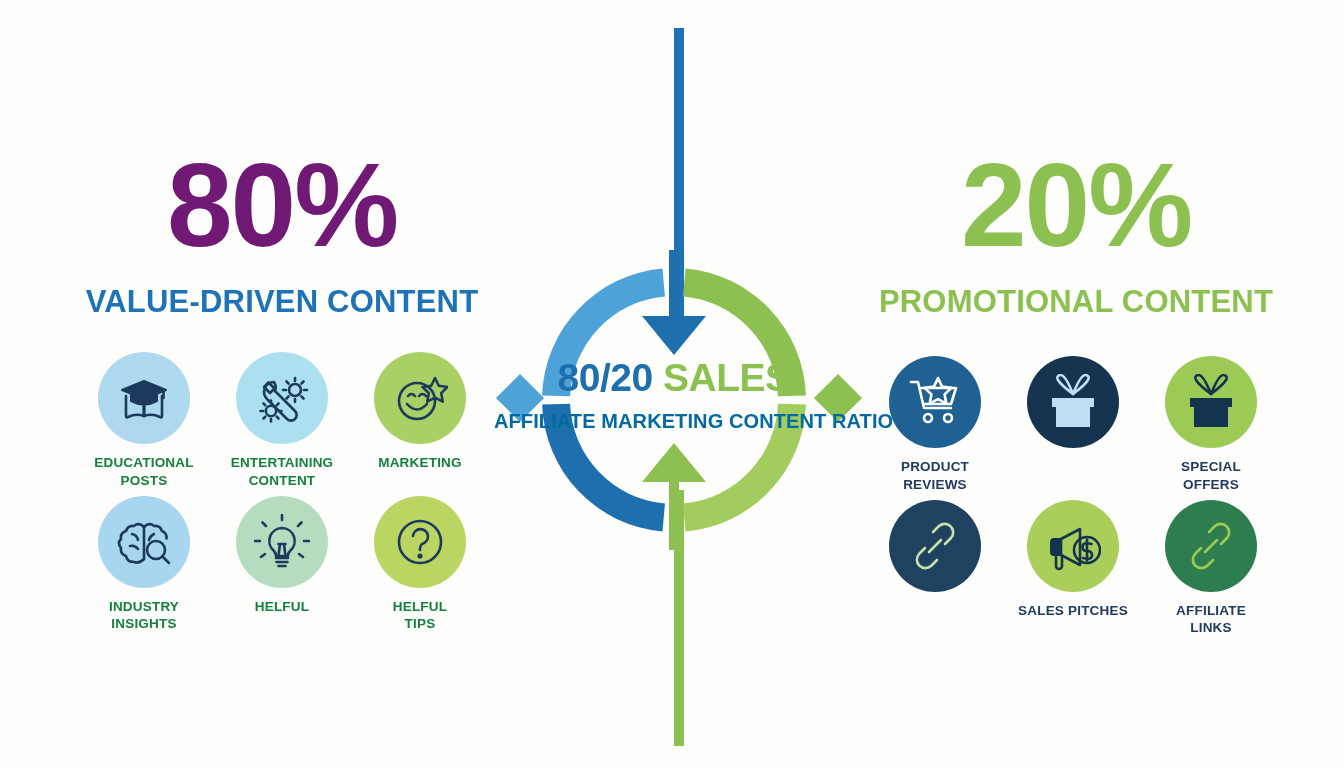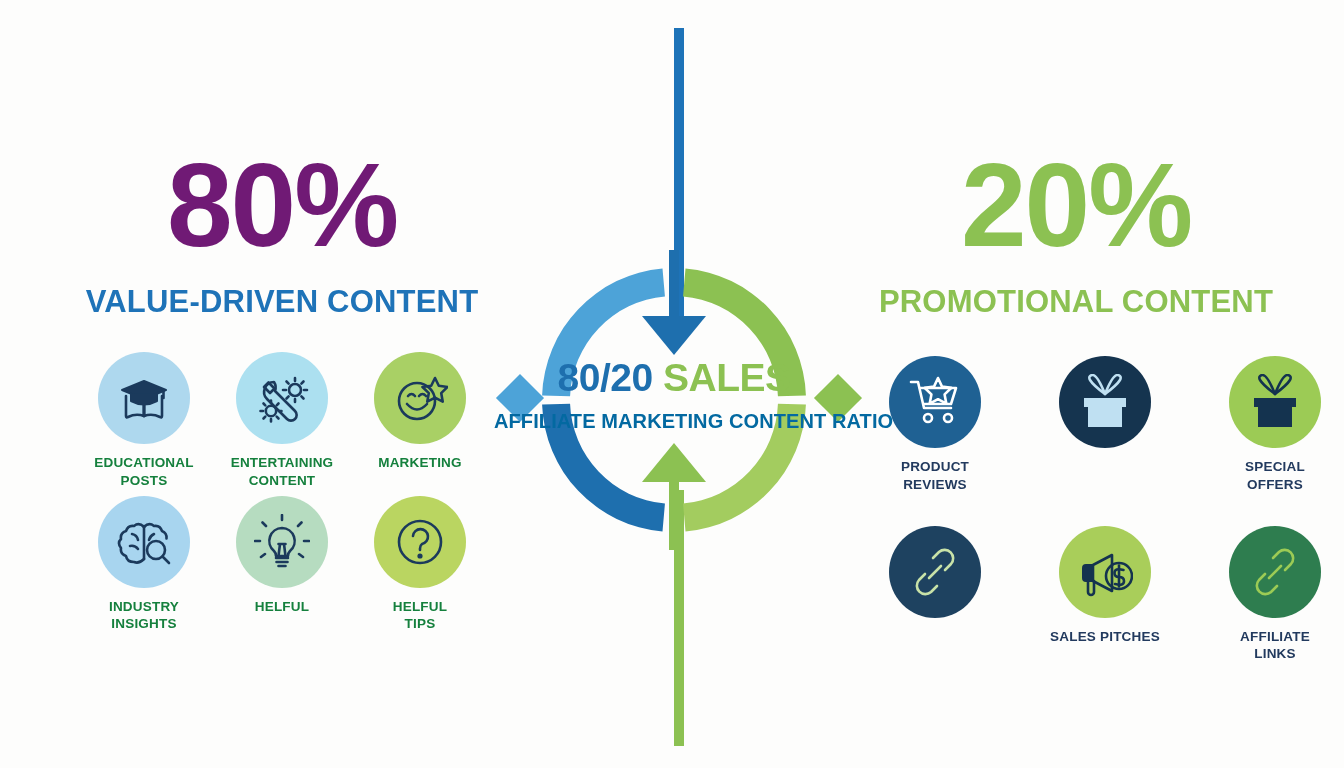--- a/index.html
+++ b/index.html
@@ -30,21 +30,21 @@
   .left-head  { left:62px;  top:146px; width:440px; }
   .left-head .pct { color:#701a75; }
   .left-head .sub { color:#1e73b8; }
   .right-head { right:48px; top:146px; width:440px; }
   .right-head .pct { color:#8cc152; }
   .right-head .sub { color:#8cc152; }
 
   
   .grid { position:absolute; display:grid; grid-template-columns:repeat(3, 138px); }
   .grid-left  { left:75px;  top:352px; column-gap:0px; row-gap:6px; }
-  .grid-right { left:866px; top:356px; column-gap:0px; row-gap:6px;gap:32px; }
+  .grid-right { left:866px; top:356px; column-gap:0px; row-gap:6px; }
 
   .cell { width:138px; display:flex; flex-direction:column; align-items:center; }
   .circle {
     width:92px; height:92px; border-radius:50%;
     display:flex; align-items:center; justify-content:center;
     flex:0 0 auto;
   }
   .circle svg { display:block; }
   .cap {
     margin-top:10px; font-size:13.5px; font-weight:bold;

